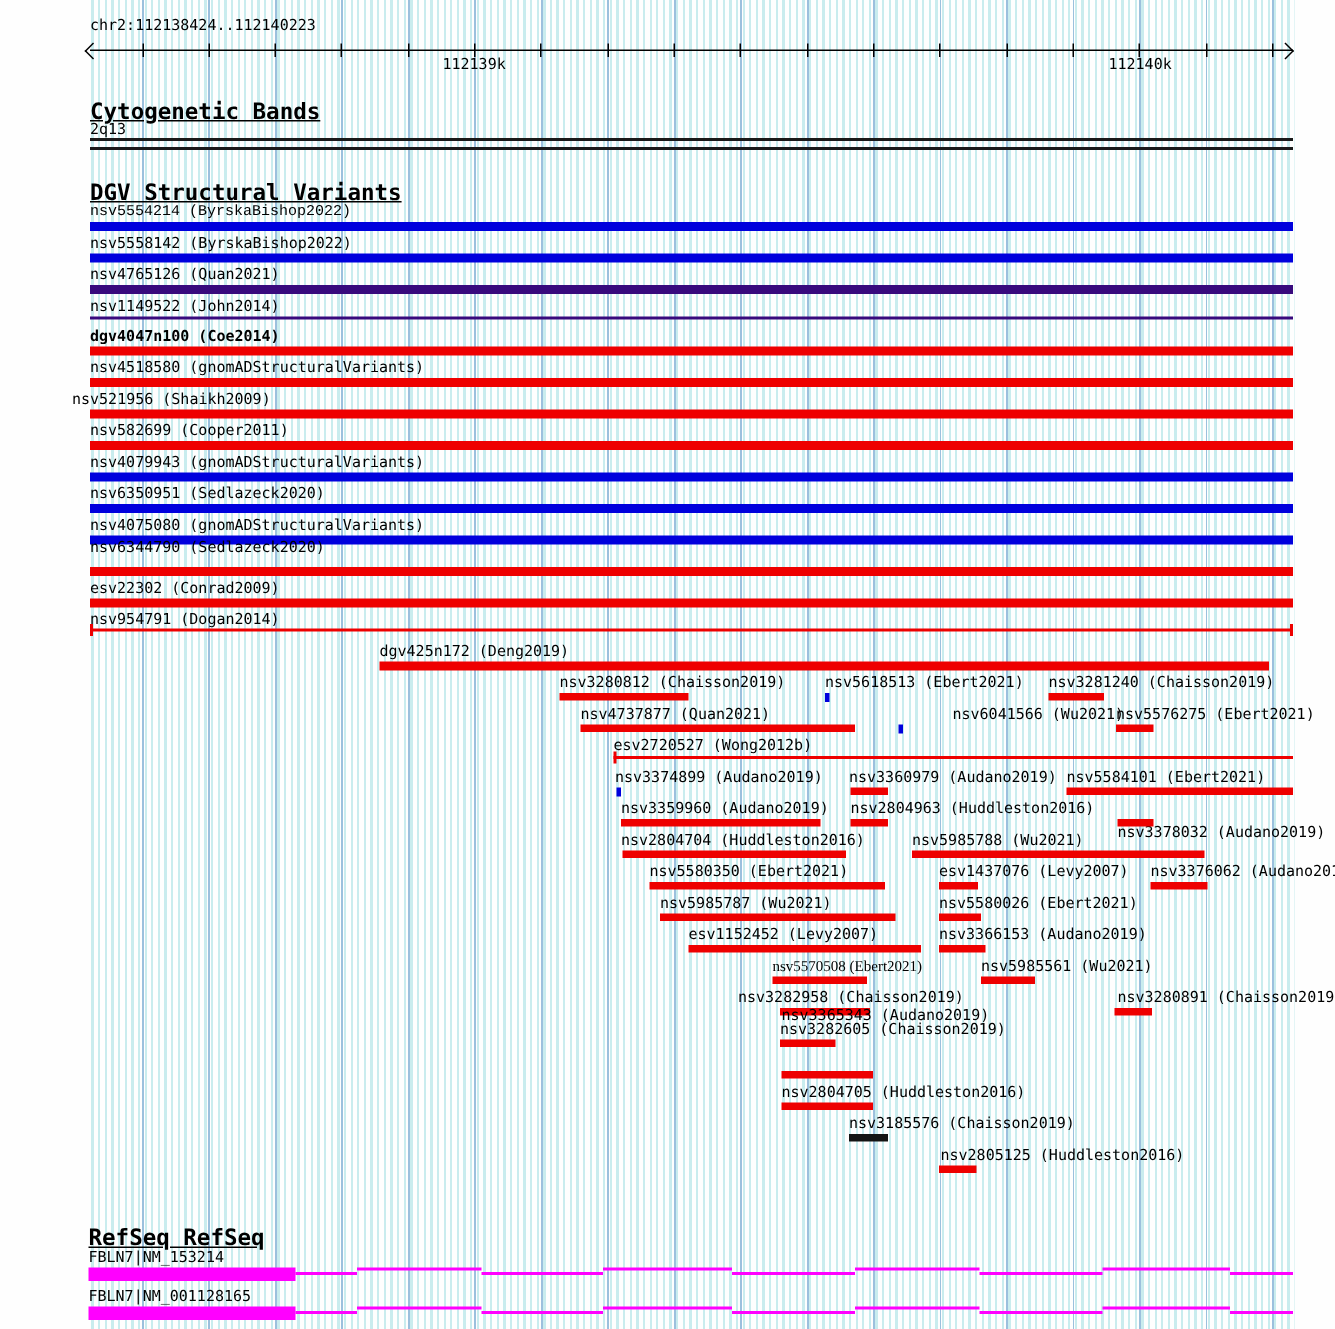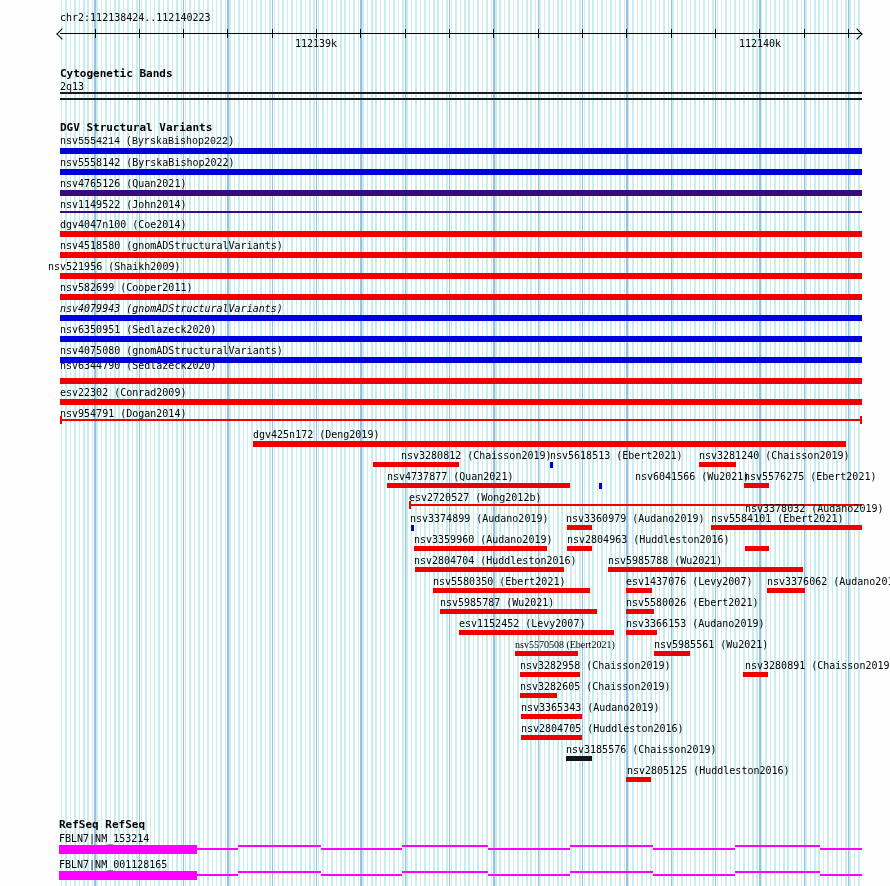--- a/index.html
+++ b/index.html
@@ -8,21 +8,21 @@
     background:#fefefe; color:#000;
     font-family:"DejaVu Sans Mono", monospace; font-size:10px;
   }
   .plot-area {
     position:absolute; left:58px; top:0; width:805px; height:886px;
     background-image:
       repeating-linear-gradient(90deg, transparent 0, transparent 36.5px, #9cc0dd 36.5px, #9cc0dd 37.7px, transparent 37.7px, transparent 44.33px),
       repeating-linear-gradient(90deg, transparent 0, transparent 2.9px, #c9ecee 2.9px, #c9ecee 4.43px);
   }
   .txt { position:absolute; white-space:pre; line-height:11px; }
-  .hdr { font-weight:bold; font-size:11px; line-height:12px; }
+  .hdr { font-weight:bold; font-size:15px; line-height:12px;text-decoration:underline; }
   .ruler-line { position:absolute; background:#000; }
   .ruler-tick { position:absolute; width:1px; height:9px; top:29px; background:#000; }
   .chev { position:absolute; width:7px; height:7px; border-style:solid; border-color:#000; }
   .chev-left  { border-width:1px 0 0 1px; transform:rotate(-45deg); }
   .chev-right { border-width:1px 1px 0 0; transform:rotate(45deg); }
   .band-box { position:absolute; border-top:2px solid #1a1a1a; border-bottom:2px solid #1a1a1a; box-sizing:border-box; }
   .feat-bar, .feat-line, .feat-cap, .feat-tick, .gene-box, .gene-seg { position:absolute; }
 </style>
 </head>
 <body>
@@ -68,45 +68,45 @@
   <div class="txt hdr" style="left:60px; top:122px;">DGV Structural Variants</div>
   <div id="variant-layer">
       <div class="txt" style="left: 60px; top: 136px; color: rgb(0, 0, 0); font-family: Liberation Mono, monospace;">nsv5554214 (ByrskaBishop2022)</div>
       <div class="feat-bar" style="left: 60px; top: 148px; width: 802px; height: 6px; background: rgb(0, 0, 221);"></div>
       <div class="txt" style="left: 60px; top: 157px; color: rgb(0, 0, 0);">nsv5558142 (ByrskaBishop2022)</div>
       <div class="feat-bar" style="left: 60px; top: 169px; width: 802px; height: 6px; background: rgb(0, 0, 221);"></div>
       <div class="txt" style="left: 60px; top: 178px; color: rgb(0, 0, 0);">nsv4765126 (Quan2021)</div>
       <div class="feat-bar" style="left: 60px; top: 190px; width: 802px; height: 6px; background: rgb(56, 10, 125);"></div>
       <div class="txt" style="left: 60px; top: 199px; color: rgb(0, 0, 0);">nsv1149522 (John2014)</div>
       <div class="feat-bar" style="left: 60px; top: 211px; width: 802px; height: 2px; background: rgb(56, 10, 125);"></div>
-      <div class="txt" style="left: 60px; top: 219px; color: rgb(0, 0, 0);">dgv4047n100 (Coe2014)</div>
+      <div class="txt" style="left: 60px; top: 219px; color: rgb(0, 0, 0); font-weight: bold;">dgv4047n100 (Coe2014)</div>
       <div class="feat-bar" style="left: 60px; top: 231px; width: 802px; height: 6px; background: rgb(238, 0, 0);"></div>
       <div class="txt" style="left: 60px; top: 240px; color: rgb(0, 0, 0);">nsv4518580 (gnomADStructuralVariants)</div>
       <div class="feat-bar" style="left: 60px; top: 252px; width: 802px; height: 6px; background: rgb(238, 0, 0);"></div>
       <div class="txt" style="left: 48px; top: 261px; color: rgb(0, 0, 0);">nsv521956 (Shaikh2009)</div>
       <div class="feat-bar" style="left: 60px; top: 273px; width: 802px; height: 6px; background: rgb(238, 0, 0);"></div>
       <div class="txt" style="left: 60px; top: 282px; color: rgb(0, 0, 0);">nsv582699 (Cooper2011)</div>
       <div class="feat-bar" style="left: 60px; top: 294px; width: 802px; height: 6px; background: rgb(238, 0, 0);"></div>
-      <div class="txt" style="left: 60px; top: 303px; color: rgb(0, 0, 0); font-style: italic;">nsv4079943 (gnomADStructuralVariants)</div>
+      <div class="txt" style="left: 60px; top: 303px; color: rgb(0, 0, 0);">nsv4079943 (gnomADStructuralVariants)</div>
       <div class="feat-bar" style="left: 60px; top: 315px; width: 802px; height: 6px; background: rgb(0, 0, 221);"></div>
       <div class="txt" style="left: 60px; top: 324px; color: rgb(0, 0, 0);">nsv6350951 (Sedlazeck2020)</div>
       <div class="feat-bar" style="left: 60px; top: 336px; width: 802px; height: 6px; background: rgb(0, 0, 221);"></div>
       <div class="txt" style="left: 60px; top: 345px; color: rgb(0, 0, 0);">nsv4075080 (gnomADStructuralVariants)</div>
       <div class="feat-bar" style="left: 60px; top: 357px; width: 802px; height: 6px; background: rgb(0, 0, 221);"></div>
       <div class="txt" style="left: 60px; top: 360px; color: rgb(0, 0, 0);">nsv6344790 (Sedlazeck2020)</div>
       <div class="feat-bar" style="left: 60px; top: 378px; width: 802px; height: 6px; background: rgb(238, 0, 0);"></div>
       <div class="txt" style="left: 60px; top: 387px; color: rgb(0, 0, 0);">esv22302 (Conrad2009)</div>
       <div class="feat-bar" style="left: 60px; top: 399px; width: 802px; height: 6px; background: rgb(238, 0, 0);"></div>
       <div class="txt" style="left: 60px; top: 408px; color: rgb(0, 0, 0);">nsv954791 (Dogan2014)</div>
       <div class="feat-line" style="left: 60px; top: 419px; width: 801px; height: 2px; background: rgb(238, 0, 0);"></div>
       <div class="feat-cap" style="left: 60px; top: 416px; width: 2px; height: 8px; background: rgb(238, 0, 0);"></div>
       <div class="feat-cap" style="left: 860px; top: 416px; width: 2px; height: 8px; background: rgb(238, 0, 0);"></div>
       <div class="txt" style="left: 253px; top: 429px; color: rgb(0, 0, 0);">dgv425n172 (Deng2019)</div>
       <div class="feat-bar" style="left: 253px; top: 441px; width: 593px; height: 6px; background: rgb(238, 0, 0);"></div>
-      <div class="txt" style="left: 373px; top: 450px; color: rgb(0, 0, 0); margin-left: 28px;">nsv3280812 (Chaisson2019)</div>
+      <div class="txt" style="left: 373px; top: 450px; color: rgb(0, 0, 0);">nsv3280812 (Chaisson2019)</div>
       <div class="feat-bar" style="left: 373px; top: 462px; width: 86px; height: 5px; background: rgb(238, 0, 0);"></div>
       <div class="txt" style="left: 550px; top: 450px; color: rgb(0, 0, 0);">nsv5618513 (Ebert2021)</div>
       <div class="feat-bar" style="left: 550px; top: 462px; width: 3px; height: 6px; background: rgb(0, 0, 221);"></div>
       <div class="txt" style="left: 699px; top: 450px; color: rgb(0, 0, 0);">nsv3281240 (Chaisson2019)</div>
       <div class="feat-bar" style="left: 699px; top: 462px; width: 37px; height: 5px; background: rgb(238, 0, 0);"></div>
       <div class="txt" style="left: 387px; top: 471px; color: rgb(0, 0, 0);">nsv4737877 (Quan2021)</div>
       <div class="feat-bar" style="left: 387px; top: 483px; width: 183px; height: 5px; background: rgb(238, 0, 0);"></div>
       <div class="txt" style="left: 599px; top: 471px; color: rgb(0, 0, 0); padding-left: 36px;">nsv6041566 (Wu2021)</div>
       <div class="feat-bar" style="left: 599px; top: 483px; width: 3px; height: 6px; background: rgb(0, 0, 221);"></div>
       <div class="txt" style="left: 744px; top: 471px; color: rgb(0, 0, 0);">nsv5576275 (Ebert2021)</div>
@@ -117,21 +117,21 @@
       <div class="txt" style="left: 410px; top: 513px; color: rgb(0, 0, 0);">nsv3374899 (Audano2019)</div>
       <div class="feat-bar" style="left: 411px; top: 525px; width: 3px; height: 6px; background: rgb(0, 0, 221);"></div>
       <div class="txt" style="left: 566px; top: 513px; color: rgb(0, 0, 0);">nsv3360979 (Audano2019)</div>
       <div class="feat-bar" style="left: 567px; top: 525px; width: 25px; height: 5px; background: rgb(238, 0, 0);"></div>
       <div class="txt" style="left: 711px; top: 513px; color: rgb(0, 0, 0);">nsv5584101 (Ebert2021)</div>
       <div class="feat-bar" style="left: 711px; top: 525px; width: 151px; height: 5px; background: rgb(238, 0, 0);"></div>
       <div class="txt" style="left: 414px; top: 534px; color: rgb(0, 0, 0);">nsv3359960 (Audano2019)</div>
       <div class="feat-bar" style="left: 414px; top: 546px; width: 133px; height: 5px; background: rgb(238, 0, 0);"></div>
       <div class="txt" style="left: 567px; top: 534px; color: rgb(0, 0, 0);">nsv2804963 (Huddleston2016)</div>
       <div class="feat-bar" style="left: 567px; top: 546px; width: 25px; height: 5px; background: rgb(238, 0, 0);"></div>
-      <div class="txt" style="left: 745px; top: 503px; color: rgb(0, 0, 0);">nsv3378032 (Audano2019)</div>
+      <div class="txt" style="left: 745px; top: 550px; color: rgb(0, 0, 0);">nsv3378032 (Audano2019)</div>
       <div class="feat-bar" style="left: 745px; top: 546px; width: 24px; height: 5px; background: rgb(238, 0, 0);"></div>
       <div class="txt" style="left: 414px; top: 555px; color: rgb(0, 0, 0);">nsv2804704 (Huddleston2016)</div>
       <div class="feat-bar" style="left: 415px; top: 567px; width: 149px; height: 5px; background: rgb(238, 0, 0);"></div>
       <div class="txt" style="left: 608px; top: 555px; color: rgb(0, 0, 0);">nsv5985788 (Wu2021)</div>
       <div class="feat-bar" style="left: 608px; top: 567px; width: 195px; height: 5px; background: rgb(238, 0, 0);"></div>
       <div class="txt" style="left: 433px; top: 576px; color: rgb(0, 0, 0);">nsv5580350 (Ebert2021)</div>
       <div class="feat-bar" style="left: 433px; top: 588px; width: 157px; height: 5px; background: rgb(238, 0, 0);"></div>
       <div class="txt" style="left: 626px; top: 576px; color: rgb(0, 0, 0);">esv1437076 (Levy2007)</div>
       <div class="feat-bar" style="left: 626px; top: 588px; width: 26px; height: 5px; background: rgb(238, 0, 0);"></div>
       <div class="txt" style="left: 767px; top: 576px; color: rgb(0, 0, 0);">nsv3376062 (Audano2019)</div>
@@ -141,27 +141,27 @@
       <div class="txt" style="left: 626px; top: 597px; color: rgb(0, 0, 0);">nsv5580026 (Ebert2021)</div>
       <div class="feat-bar" style="left: 626px; top: 609px; width: 28px; height: 5px; background: rgb(238, 0, 0);"></div>
       <div class="txt" style="left: 459px; top: 618px; color: rgb(0, 0, 0);">esv1152452 (Levy2007)</div>
       <div class="feat-bar" style="left: 459px; top: 630px; width: 155px; height: 5px; background: rgb(238, 0, 0);"></div>
       <div class="txt" style="left: 626px; top: 618px; color: rgb(0, 0, 0);">nsv3366153 (Audano2019)</div>
       <div class="feat-bar" style="left: 626px; top: 630px; width: 31px; height: 5px; background: rgb(238, 0, 0);"></div>
       <div class="txt" style="left: 515px; top: 639px; color: rgb(0, 0, 0); font-family: Liberation Serif, serif;">nsv5570508 (Ebert2021)</div>
       <div class="feat-bar" style="left: 515px; top: 651px; width: 63px; height: 5px; background: rgb(238, 0, 0);"></div>
       <div class="txt" style="left: 654px; top: 639px; color: rgb(0, 0, 0);">nsv5985561 (Wu2021)</div>
       <div class="feat-bar" style="left: 654px; top: 651px; width: 36px; height: 5px; background: rgb(238, 0, 0);"></div>
-      <div class="txt" style="left: 520px; top: 660px; color: rgb(0, 0, 0);">nsv3282958 (Chaisson2019)</div>
+      <div class="txt" style="left: 492px; top: 660px; color: rgb(0, 0, 0);">nsv3282958 (Chaisson2019)</div>
       <div class="feat-bar" style="left: 520px; top: 672px; width: 60px; height: 5px; background: rgb(238, 0, 0);"></div>
       <div class="txt" style="left: 745px; top: 660px; color: rgb(0, 0, 0);">nsv3280891 (Chaisson2019)</div>
       <div class="feat-bar" style="left: 743px; top: 672px; width: 25px; height: 5px; background: rgb(238, 0, 0);"></div>
       <div class="txt" style="left: 520px; top: 681px; color: rgb(0, 0, 0);">nsv3282605 (Chaisson2019)</div>
       <div class="feat-bar" style="left: 520px; top: 693px; width: 37px; height: 5px; background: rgb(238, 0, 0);"></div>
-      <div class="txt" style="left: 521px; top: 672px; color: rgb(0, 0, 0); margin-top: 30px;">nsv3365343 (Audano2019)</div>
+      <div class="txt" style="left: 521px; top: 672px; color: rgb(0, 0, 0);">nsv3365343 (Audano2019)</div>
       <div class="feat-bar" style="left: 521px; top: 714px; width: 61px; height: 5px; background: rgb(238, 0, 0);"></div>
       <div class="txt" style="left: 521px; top: 723px; color: rgb(0, 0, 0);">nsv2804705 (Huddleston2016)</div>
       <div class="feat-bar" style="left: 521px; top: 735px; width: 61px; height: 5px; background: rgb(238, 0, 0);"></div>
       <div class="txt" style="left: 566px; top: 744px; color: rgb(0, 0, 0);">nsv3185576 (Chaisson2019)</div>
       <div class="feat-bar" style="left: 566px; top: 756px; width: 26px; height: 5px; background: rgb(20, 20, 20);"></div>
       <div class="txt" style="left: 627px; top: 765px; color: rgb(0, 0, 0);">nsv2805125 (Huddleston2016)</div>
       <div class="feat-bar" style="left: 626px; top: 777px; width: 25px; height: 5px; background: rgb(238, 0, 0);"></div>
     </div>
 
   <div class="txt hdr" style="left:59px; top:819px;">RefSeq RefSeq</div>

